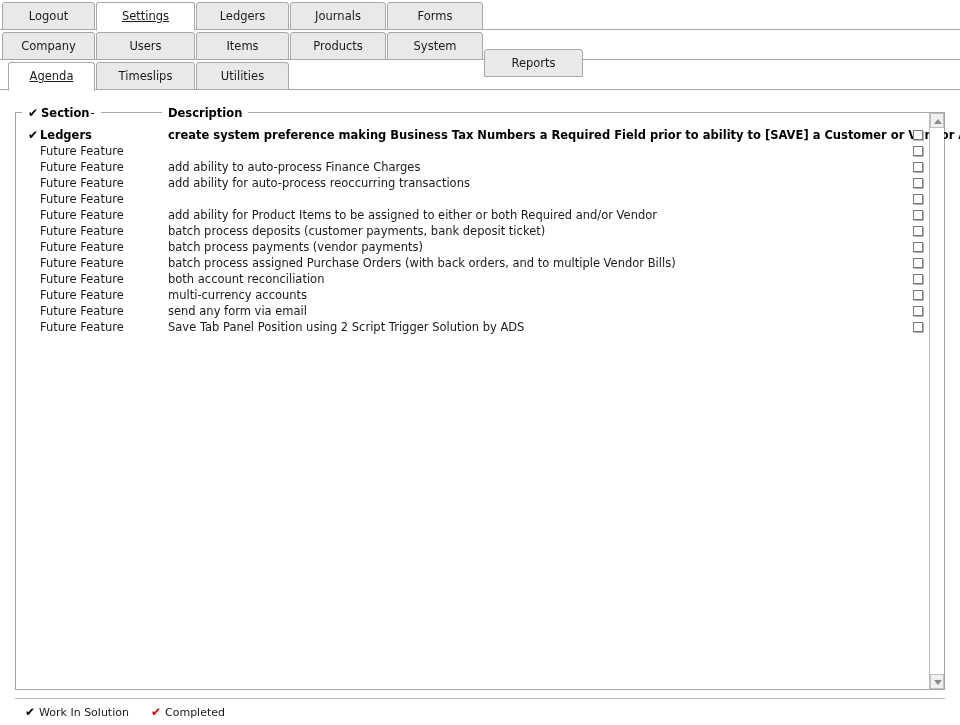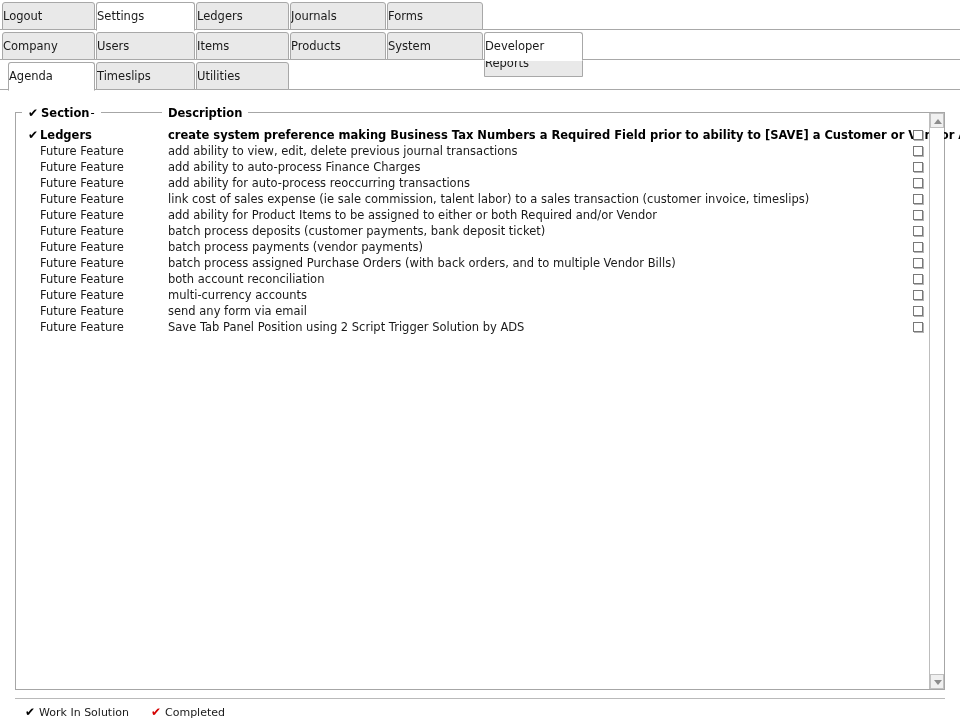--- a/index.html
+++ b/index.html
@@ -29,37 +29,39 @@
     position: absolute;
     left: 0; right: 0; bottom: 0;
     height: 1px;
     background: #a8a8a8;
   }
   .tab {
     position: absolute;
     top: 2px;
     height: 28px;
     line-height: 26px;
+    text-align: center;
     font-size: 11.5px;
     color: #1a1a1a;
     background: #e9e9e9;
     border: 1px solid #a8a8a8;
     border-bottom: 1px solid #a8a8a8;
     border-top-left-radius: 3px;
     border-top-right-radius: 3px;
     white-space: nowrap;
     overflow: hidden;
     cursor: default;
     z-index: 1;
   }
   .tab.active {
     background: #ffffff;
     border-bottom: 1px solid #ffffff;
     z-index: 3;
     height: 29px;
+    text-decoration: underline;
   }
 
   
   #content {
     position: absolute;
     left: 0; top: 91px;
     width: 880px;
     height: 634px;
     background: #ffffff;
   }
@@ -232,21 +234,20 @@
       <div class="tab" style="left: 484px; width: 99px; margin-top: 47px;">Reports</div>
     </div>
 
   <div class="tabrow" id="tabrow-2">
     <div class="baseline"></div>
   <div class="tab" style="left: 2px; width: 93px;">Company</div>
       <div class="tab" style="left: 96px; width: 99px;">Users</div>
       <div class="tab" style="left: 196px; width: 93px;">Items</div>
       <div class="tab" style="left: 290px; width: 96px;">Products</div>
       <div class="tab" style="left: 387px; width: 96px;">System</div>
-      <div class="tab active" style="left: 484px; width: 99px;">Developer</div>
     </div>
 
   <div class="tabrow" id="tabrow-3">
     <div class="baseline"></div>
   <div class="tab active" style="left: 8px; width: 87px;">Agenda</div>
       <div class="tab" style="left: 96px; width: 99px;">Timeslips</div>
       <div class="tab" style="left: 196px; width: 93px;">Utilities</div>
     </div>
 
   <div id="content">
@@ -264,39 +265,37 @@
       <div id="rows">
           <div class="row done">
             <span class="chk-mark">✔</span>
             <span class="section">Ledgers</span>
             <span class="desc">create system preference making Business Tax Numbers a Required Field prior to ability to [SAVE] a Customer or Vendor Account</span>
             <span class="box"></span>
           </div>
           <div class="row">
             <span class="chk-mark"></span>
             <span class="section">Future Feature</span>
-            <span class="desc">add ability to view, edit, delete previous journal transactions</span>
             <span class="box"></span>
           </div>
           <div class="row">
             <span class="chk-mark"></span>
             <span class="section">Future Feature</span>
             <span class="desc">add ability to auto-process Finance Charges</span>
             <span class="box"></span>
           </div>
           <div class="row">
             <span class="chk-mark"></span>
             <span class="section">Future Feature</span>
             <span class="desc">add ability for auto-process reoccurring transactions</span>
             <span class="box"></span>
           </div>
           <div class="row">
             <span class="chk-mark"></span>
             <span class="section">Future Feature</span>
-            <span class="desc">link cost of sales expense (ie sale commission, talent labor) to a sales transaction (customer invoice, timeslips)</span>
             <span class="box"></span>
           </div>
           <div class="row">
             <span class="chk-mark"></span>
             <span class="section">Future Feature</span>
             <span class="desc">add ability for Product Items to be assigned to either or both Required and/or Vendor</span>
             <span class="box"></span>
           </div>
           <div class="row">
             <span class="chk-mark"></span>

